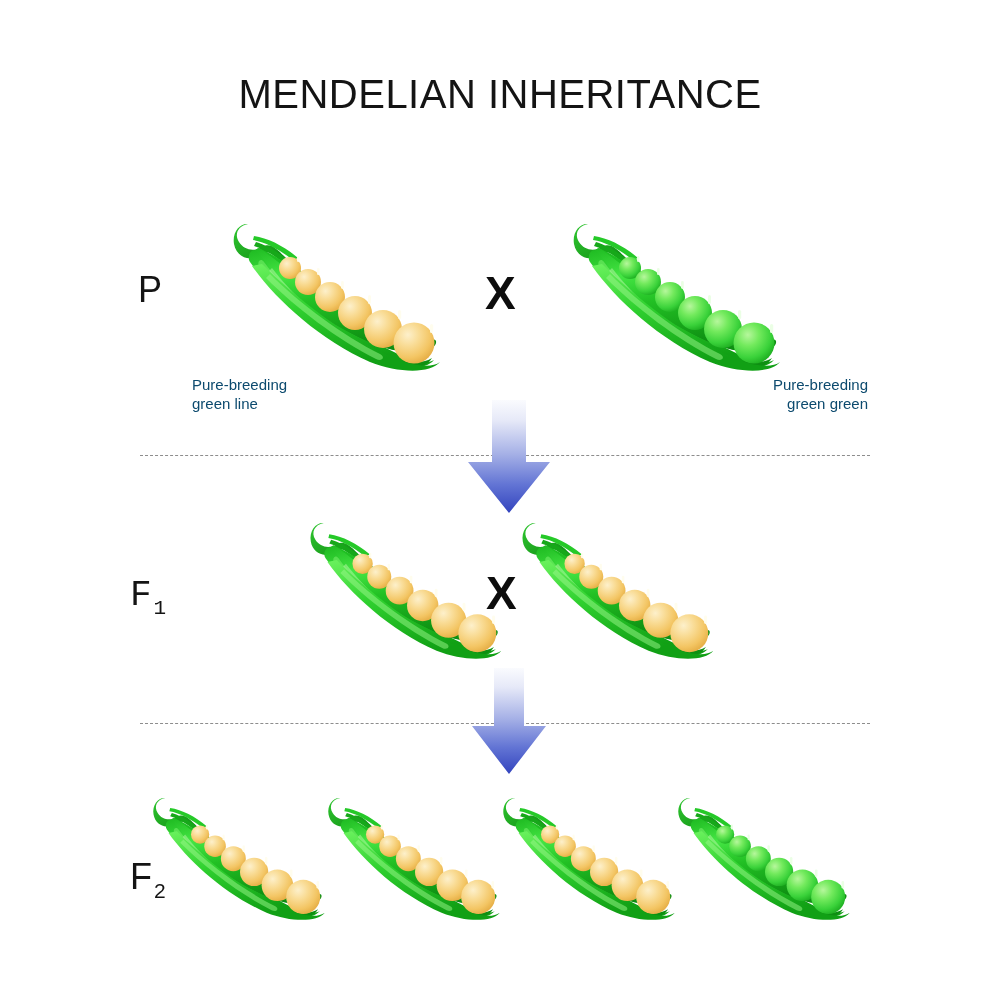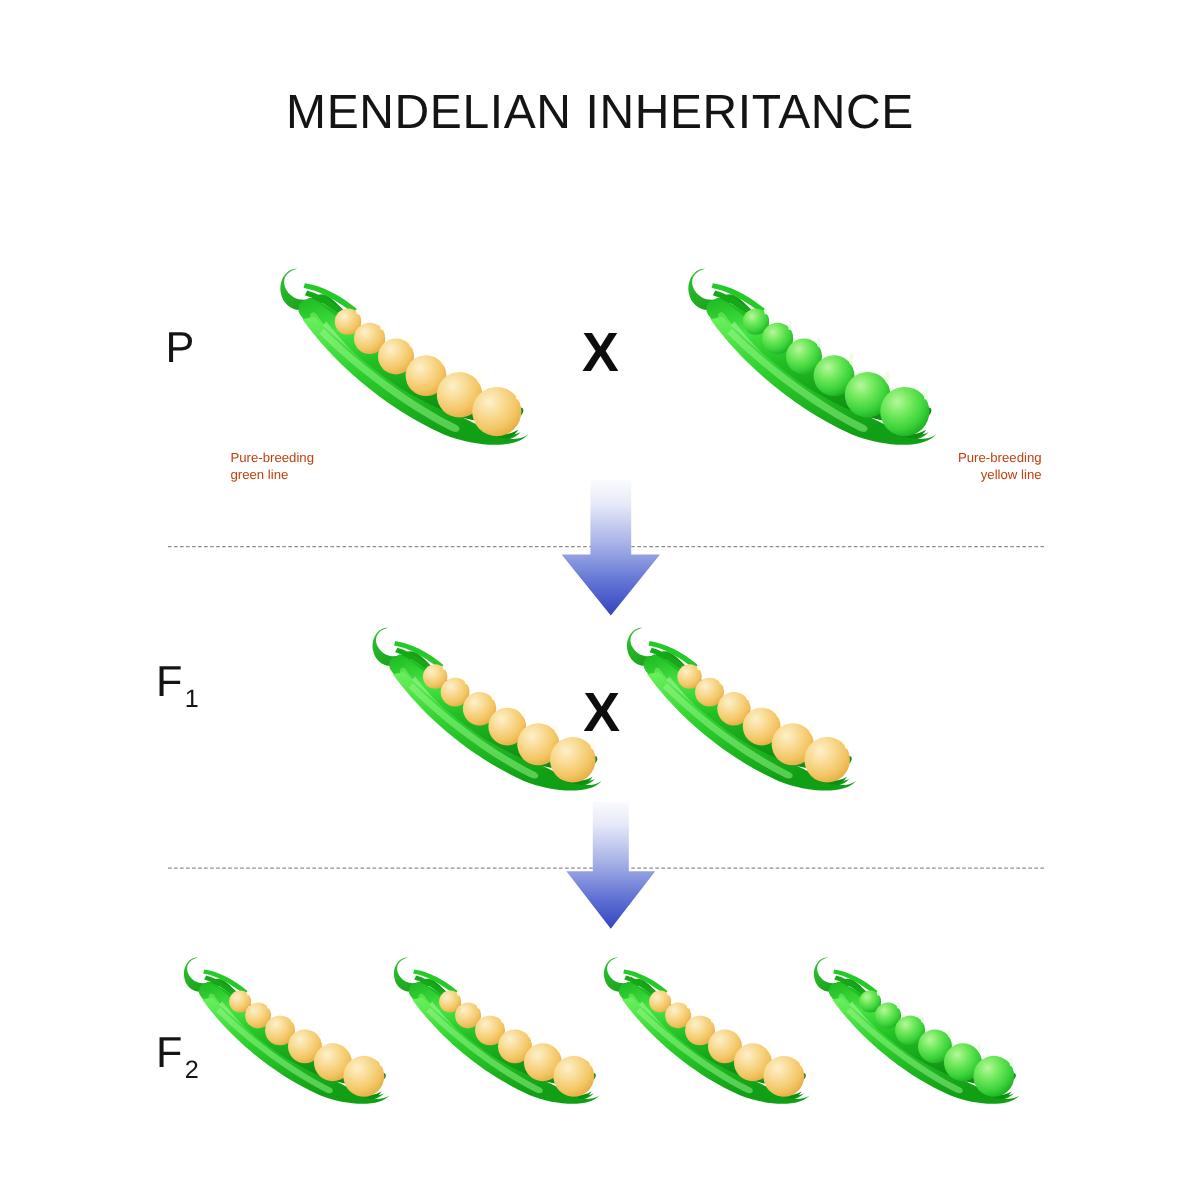--- a/index.html
+++ b/index.html
@@ -52,22 +52,22 @@
     font-size: 46px;
     font-weight: bold;
     color: #0d0d0d;
     line-height: 1;
     white-space: nowrap;
   }
 
   
   .caption {
     position: absolute;
-    font-size: 11px;
-    color: #c2410c;
+    font-size: 15px;
+    color: #0c4a6e;
     line-height: 1.28;
     white-space: nowrap;
   }
   .caption.right { text-align: right; }
 
   
   .divider {
     position: absolute;
     height: 0;
     border-top: 1.5px dashed #8d8d8d;
@@ -238,32 +238,32 @@
                C120,128 78,96 48,66 Z" fill="#9CF78B" opacity="0.5"></path>
     </svg>
   </div>
 
   <div class="caption" style="left:192px; top:375px;">
     <div>Pure-breeding</div>
     <div>green line</div>
   </div>
   <div class="caption right" style="left:648px; top:375px; width:220px;">
     <div>Pure-breeding</div>
-    <div>yellow line</div>
+    <div>green green</div>
   </div>
 
   <div class="divider" style="left:140px; top:455px; width:730px;"></div>
 
   <div class="arrow" style="left:466px; top:400px; width:86px; height:115px;">
     <svg viewBox="0 0 86 115" width="86" height="115">
       <path d="M26,0 L60,0 L60,62 L84,62 L43,113 L2,62 L26,62 Z" fill="url(#arrowGrad)"></path>
     </svg>
   </div>
 
-  <div class="gen-label" style="left:130px; top:550px;">
+  <div class="gen-label" style="left:130px; top:578px;font-family:Liberation Mono, monospace;">
     <span>F</span><span class="sub">1</span>
   </div>
 
   <div class="pod" style="left:296px; top:512px; width:222px; height:148px;">
     <svg viewBox="0 0 240 160" width="222" height="148">
       <use href="#podShape"></use>
       <g>
         <circle cx="72" cy="56" r="11" fill="url(#peaYellow)"></circle>
         <circle cx="90" cy="70" r="13" fill="url(#peaYellow)"></circle>
         <circle cx="112" cy="85" r="15" fill="url(#peaYellow)"></circle>

